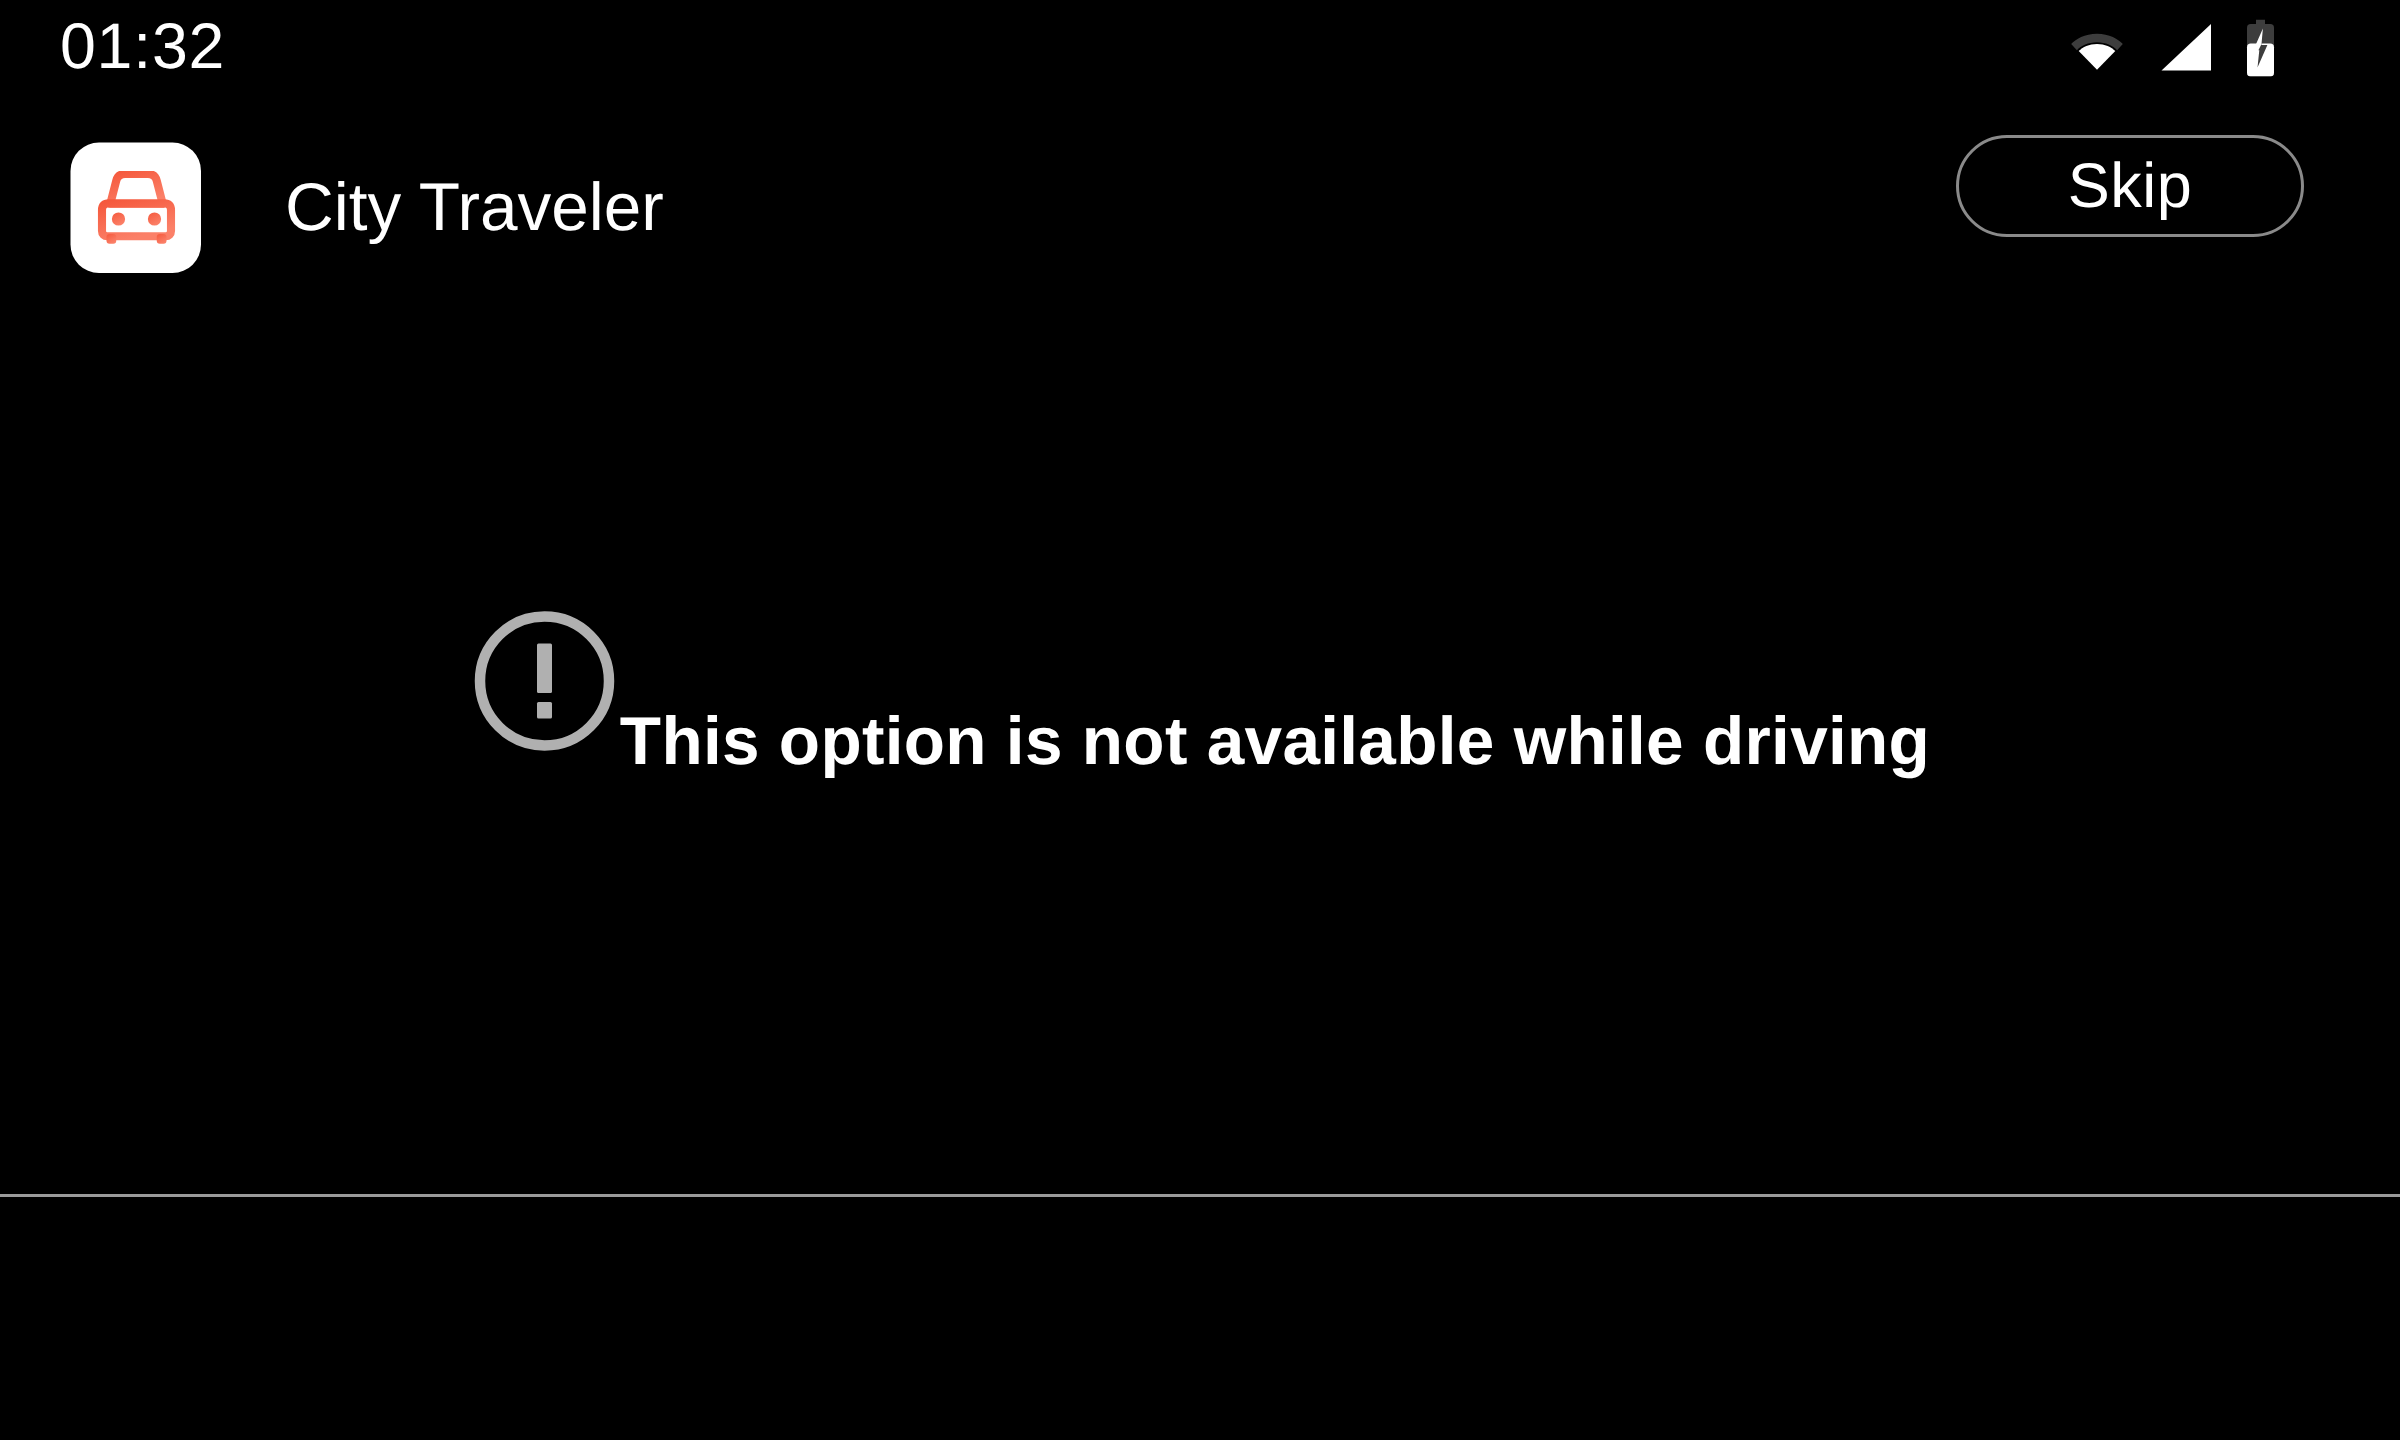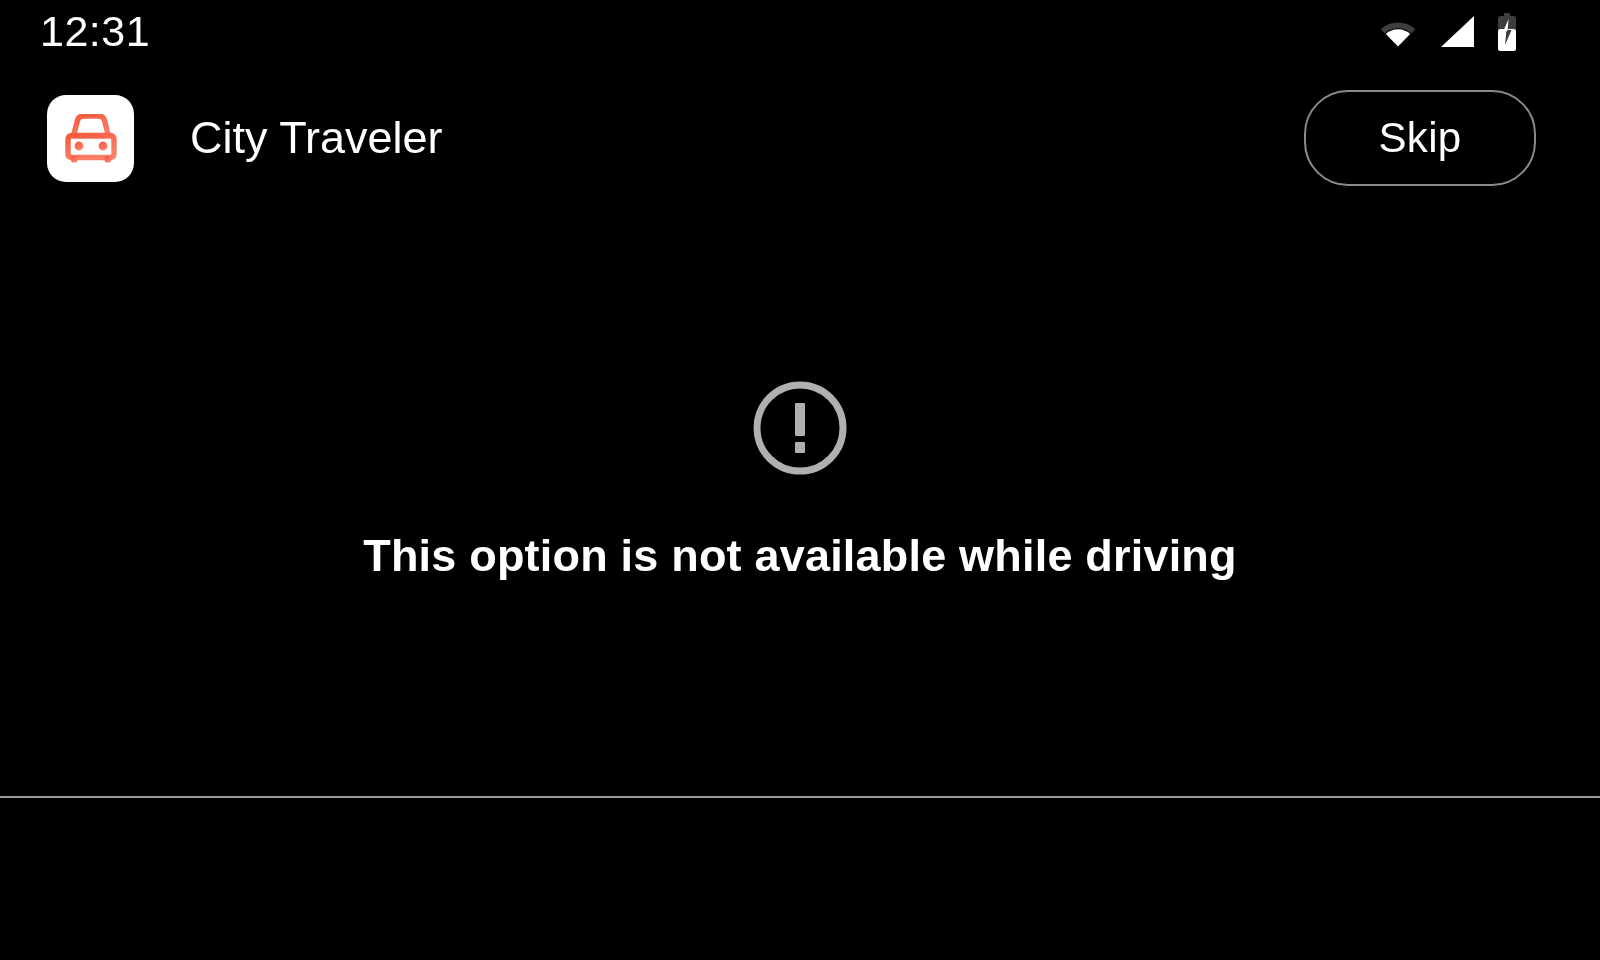--- a/index.html
+++ b/index.html
@@ -74,21 +74,21 @@
     color: #ffffff;
     font-weight: 400;
     line-height: 72px;
     white-space: nowrap;
   }
   #skip-button {
     position: absolute;
     right: 80px;
     top: 14px;
     width: 232px;
-    height: 96px;
+    height: 68px;
     border: 2px solid #8a8a8a;
     border-radius: 44px;
     background: transparent;
     color: #ffffff;
     font-size: 42px;
     font-family: "Liberation Sans", sans-serif;
     font-weight: 400;
     cursor: pointer;
     padding: 0;
     display: flex;
@@ -98,21 +98,21 @@
   }
 
   
   #main-content {
     position: absolute;
     left: 0;
     top: 190px;
     width: 1600px;
     height: 608px;
     display: flex;
-    flex-direction: column;
+    flex-direction: row;
     align-items: center;
     justify-content: center;
   }
   #warning-icon-wrap {
     width: 100px;
     height: 100px;
     margin-bottom: 52px;
     margin-top: -28px;
   }
   #message-text {
@@ -141,21 +141,21 @@
     height: 162px;
     background: #000000;
   }
 </style>
 </head>
 <body>
 
 <div id="screen">
 
   <div id="status-bar">
-    <div id="status-clock">12:31</div>
+    <div id="status-clock">01:32</div>
 
     <div id="status-icons">
 
       <svg class="status-icon" width="36" height="30" viewBox="0 0 36 30">
         <path d="M18 5.5 C26 5.5 32.5 9.2 35.2 12.3 L31.4 16.5 C28.6 13.6 23.8 11.2 18 11.2 C12.2 11.2 7.4 13.6 4.6 16.5 L0.8 12.3 C3.5 9.2 10 5.5 18 5.5 Z" fill="#3d3d3d"></path>
         <path d="M18 12.3 C23.2 12.3 27.6 14.4 30.2 17.0 L18 29.5 L5.8 17.0 C8.4 14.4 12.8 12.3 18 12.3 Z" fill="#ffffff"></path>
       </svg>
 
       <svg class="status-icon" width="40" height="34" viewBox="0 0 40 34">
         <path d="M38 1 L38 32 L5 32 Z" fill="#ffffff"></path>

